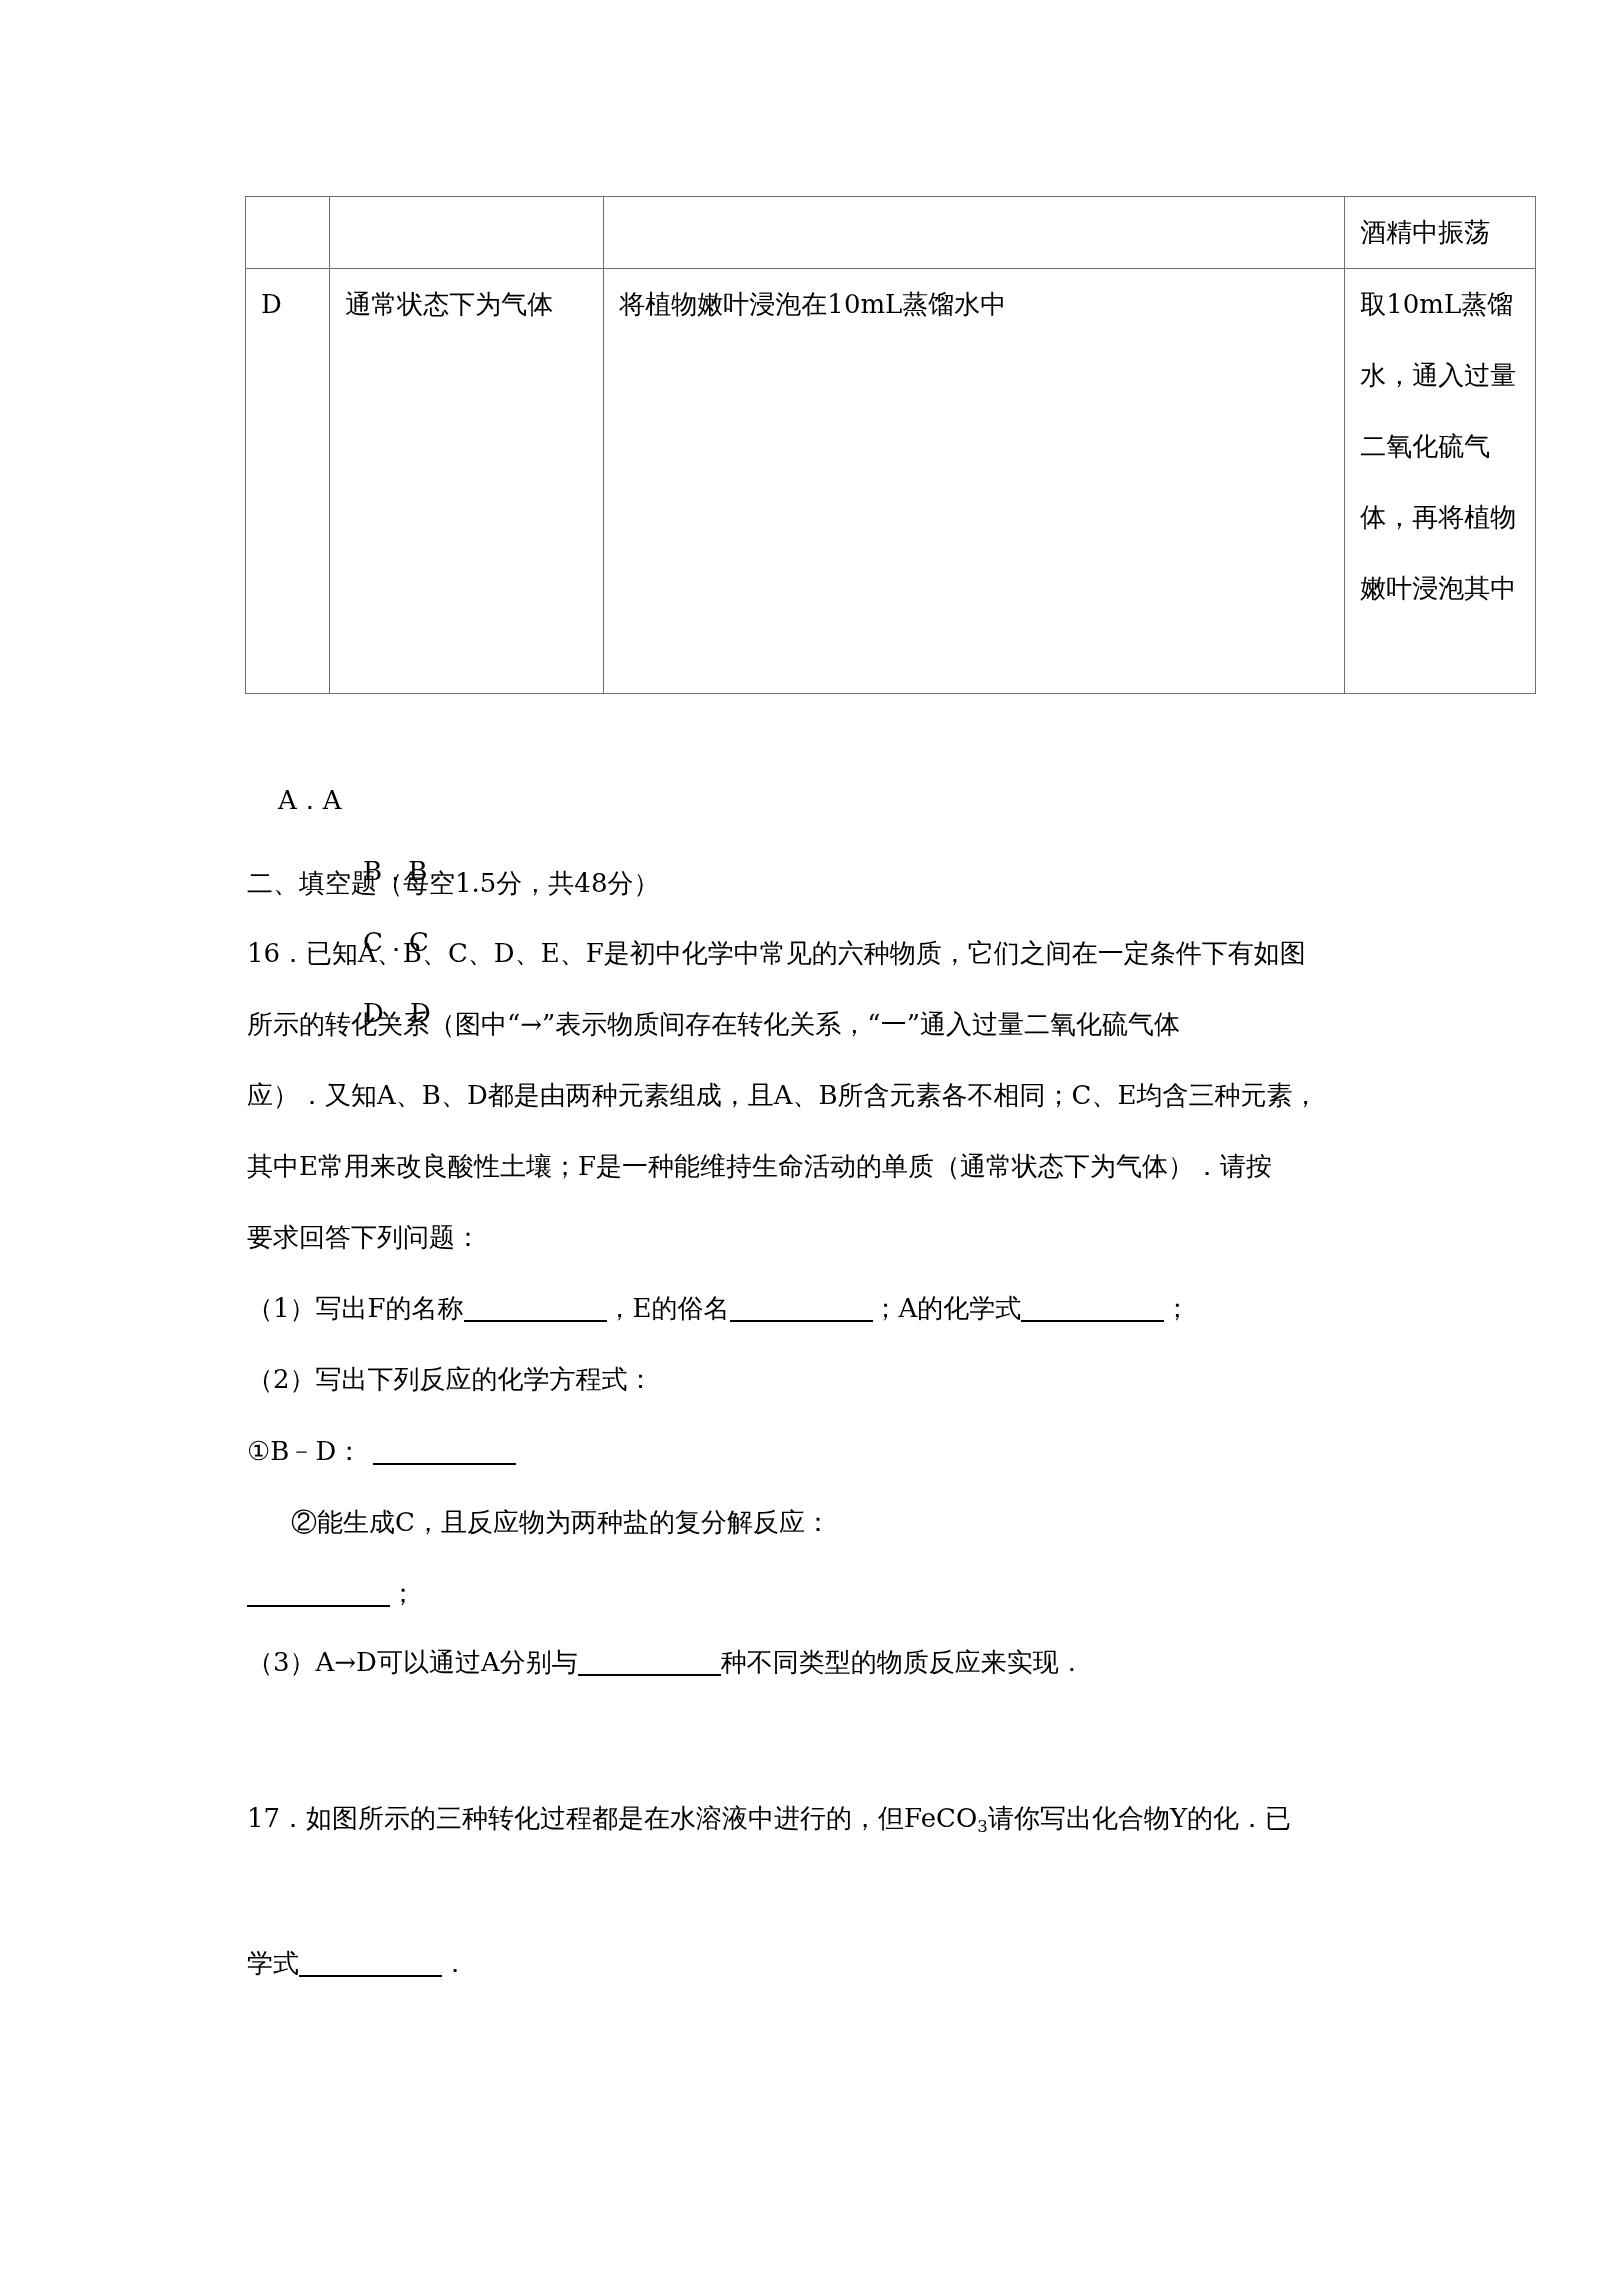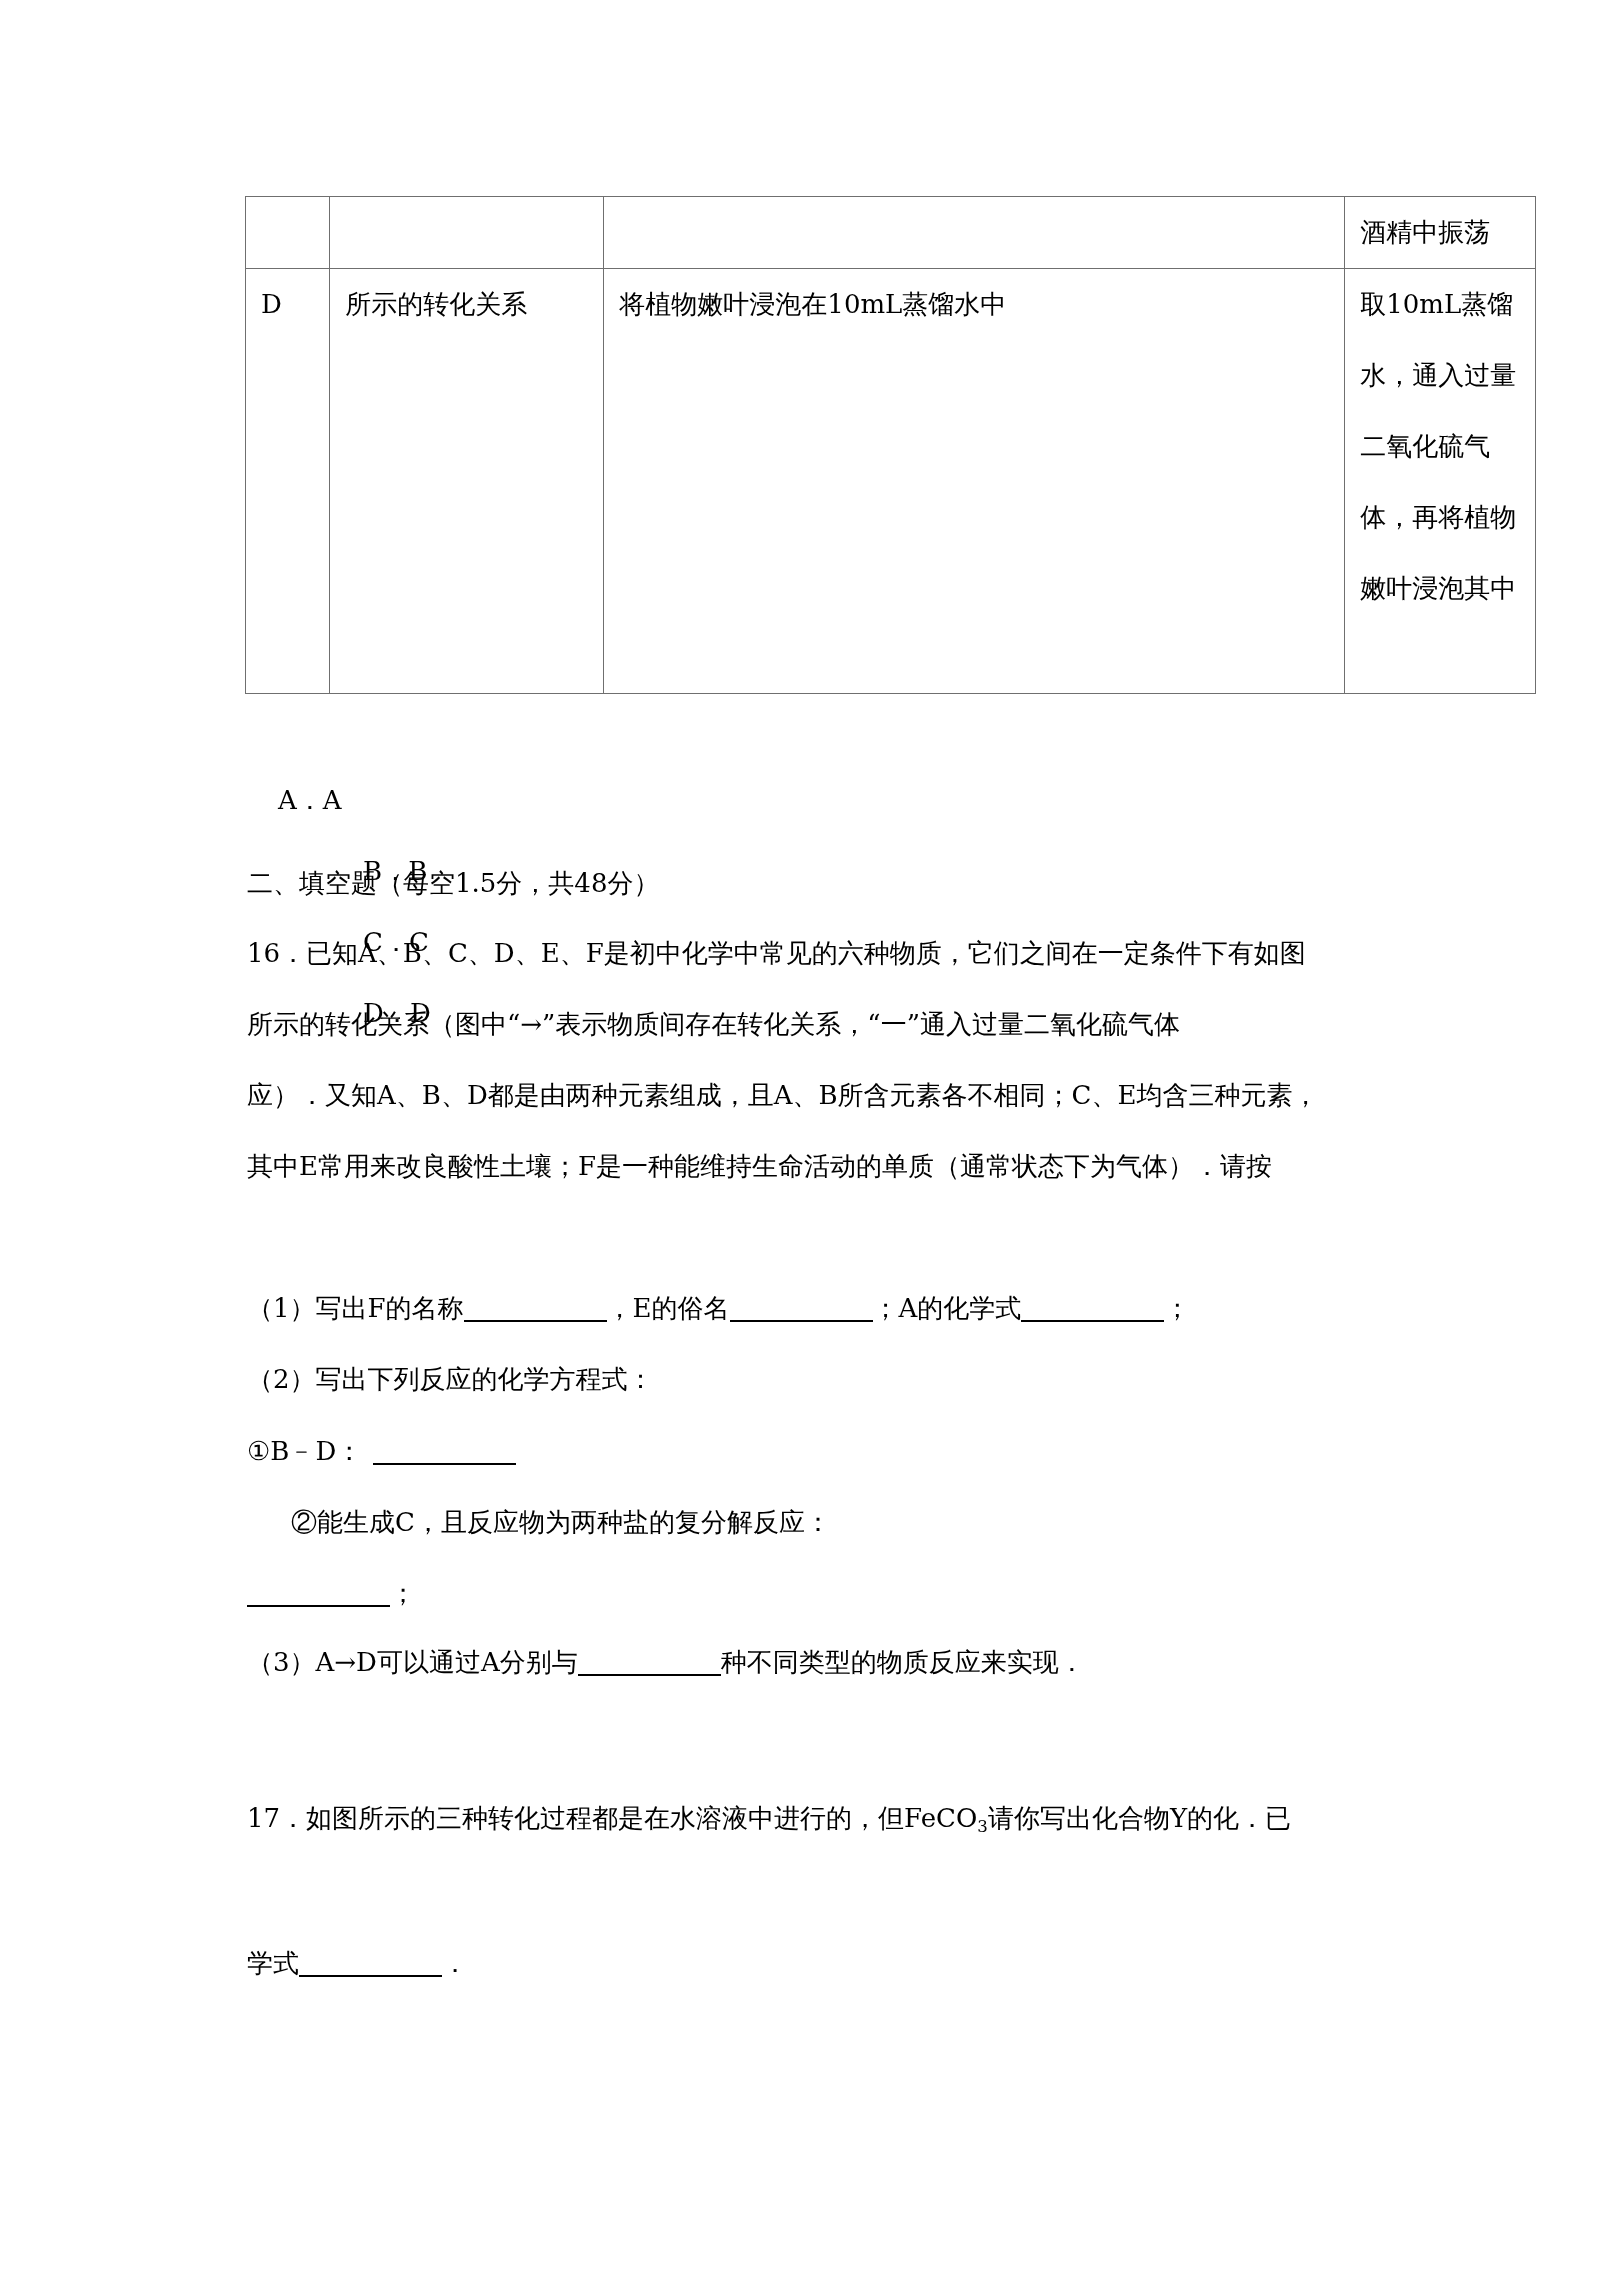--- a/index.html
+++ b/index.html
@@ -58,40 +58,41 @@
   <table class="exp-table">
     <tbody>
         <tr class="r0">
       <td class="c0"></td>
       <td class="c1"></td>
       <td class="c2"></td>
       <td class="c3">酒精中振荡</td>
     </tr>
     <tr class="r1">
       <td class="c0">D</td>
-      <td class="c1">所示的转化关系</td>
+      <td class="c1">通常状态下为气体</td>
       <td class="c2">将植物嫩叶浸泡在10mL蒸馏水中</td>
       <td class="c3">取10mL蒸馏水，通入过量二氧化硫气体，再将植物嫩叶浸泡其中</td>
     </tr>
   </tbody>
     </table>
 
   <div class="choices">
     <span class="choice">A．A</span>
     <span class="choice">B．B</span>
     <span class="choice">C．C</span>
     <span class="choice">D．D</span>
   </div>
 
   <div class="line section-heading" style="top:848px;">二、填空题（每空1.5分，共48分）</div>
 
   <div class="line" style="top:918px;">16．已知A、B、C、D、E、F是初中化学中常见的六种物质，它们之间在一定条件下有如图</div>
   <div class="line" style="top:989px;">所示的转化关系（图中“→”表示物质间存在转化关系，“一”通入过量二氧化硫气体</div>
   <div class="line" style="top:1060px;">应）．又知A、B、D都是由两种元素组成，且A、B所含元素各不相同；C、E均含三种元素，</div>
   <div class="line" style="top:1131px;">其中E常用来改良酸性土壤；F是一种能维持生命活动的单质（通常状态下为气体）．请按</div>
+  <div class="line" style="top:1202px;">要求回答下列问题：</div>
 
   <div class="line" style="top:1273px;">
     <span>（1）写出F的名称</span><span class="blank"></span><span>，E的俗名</span><span class="blank"></span><span>；A的化学式</span><span class="blank"></span><span>；</span>
   </div>
 
   <div class="line" style="top:1344px;">（2）写出下列反应的化学方程式：</div>
 
   <div class="line" style="top:1416px;">
     <span>①B﹣D：</span><span class="blank" style="margin-left:10.6px;"></span>
   </div>

